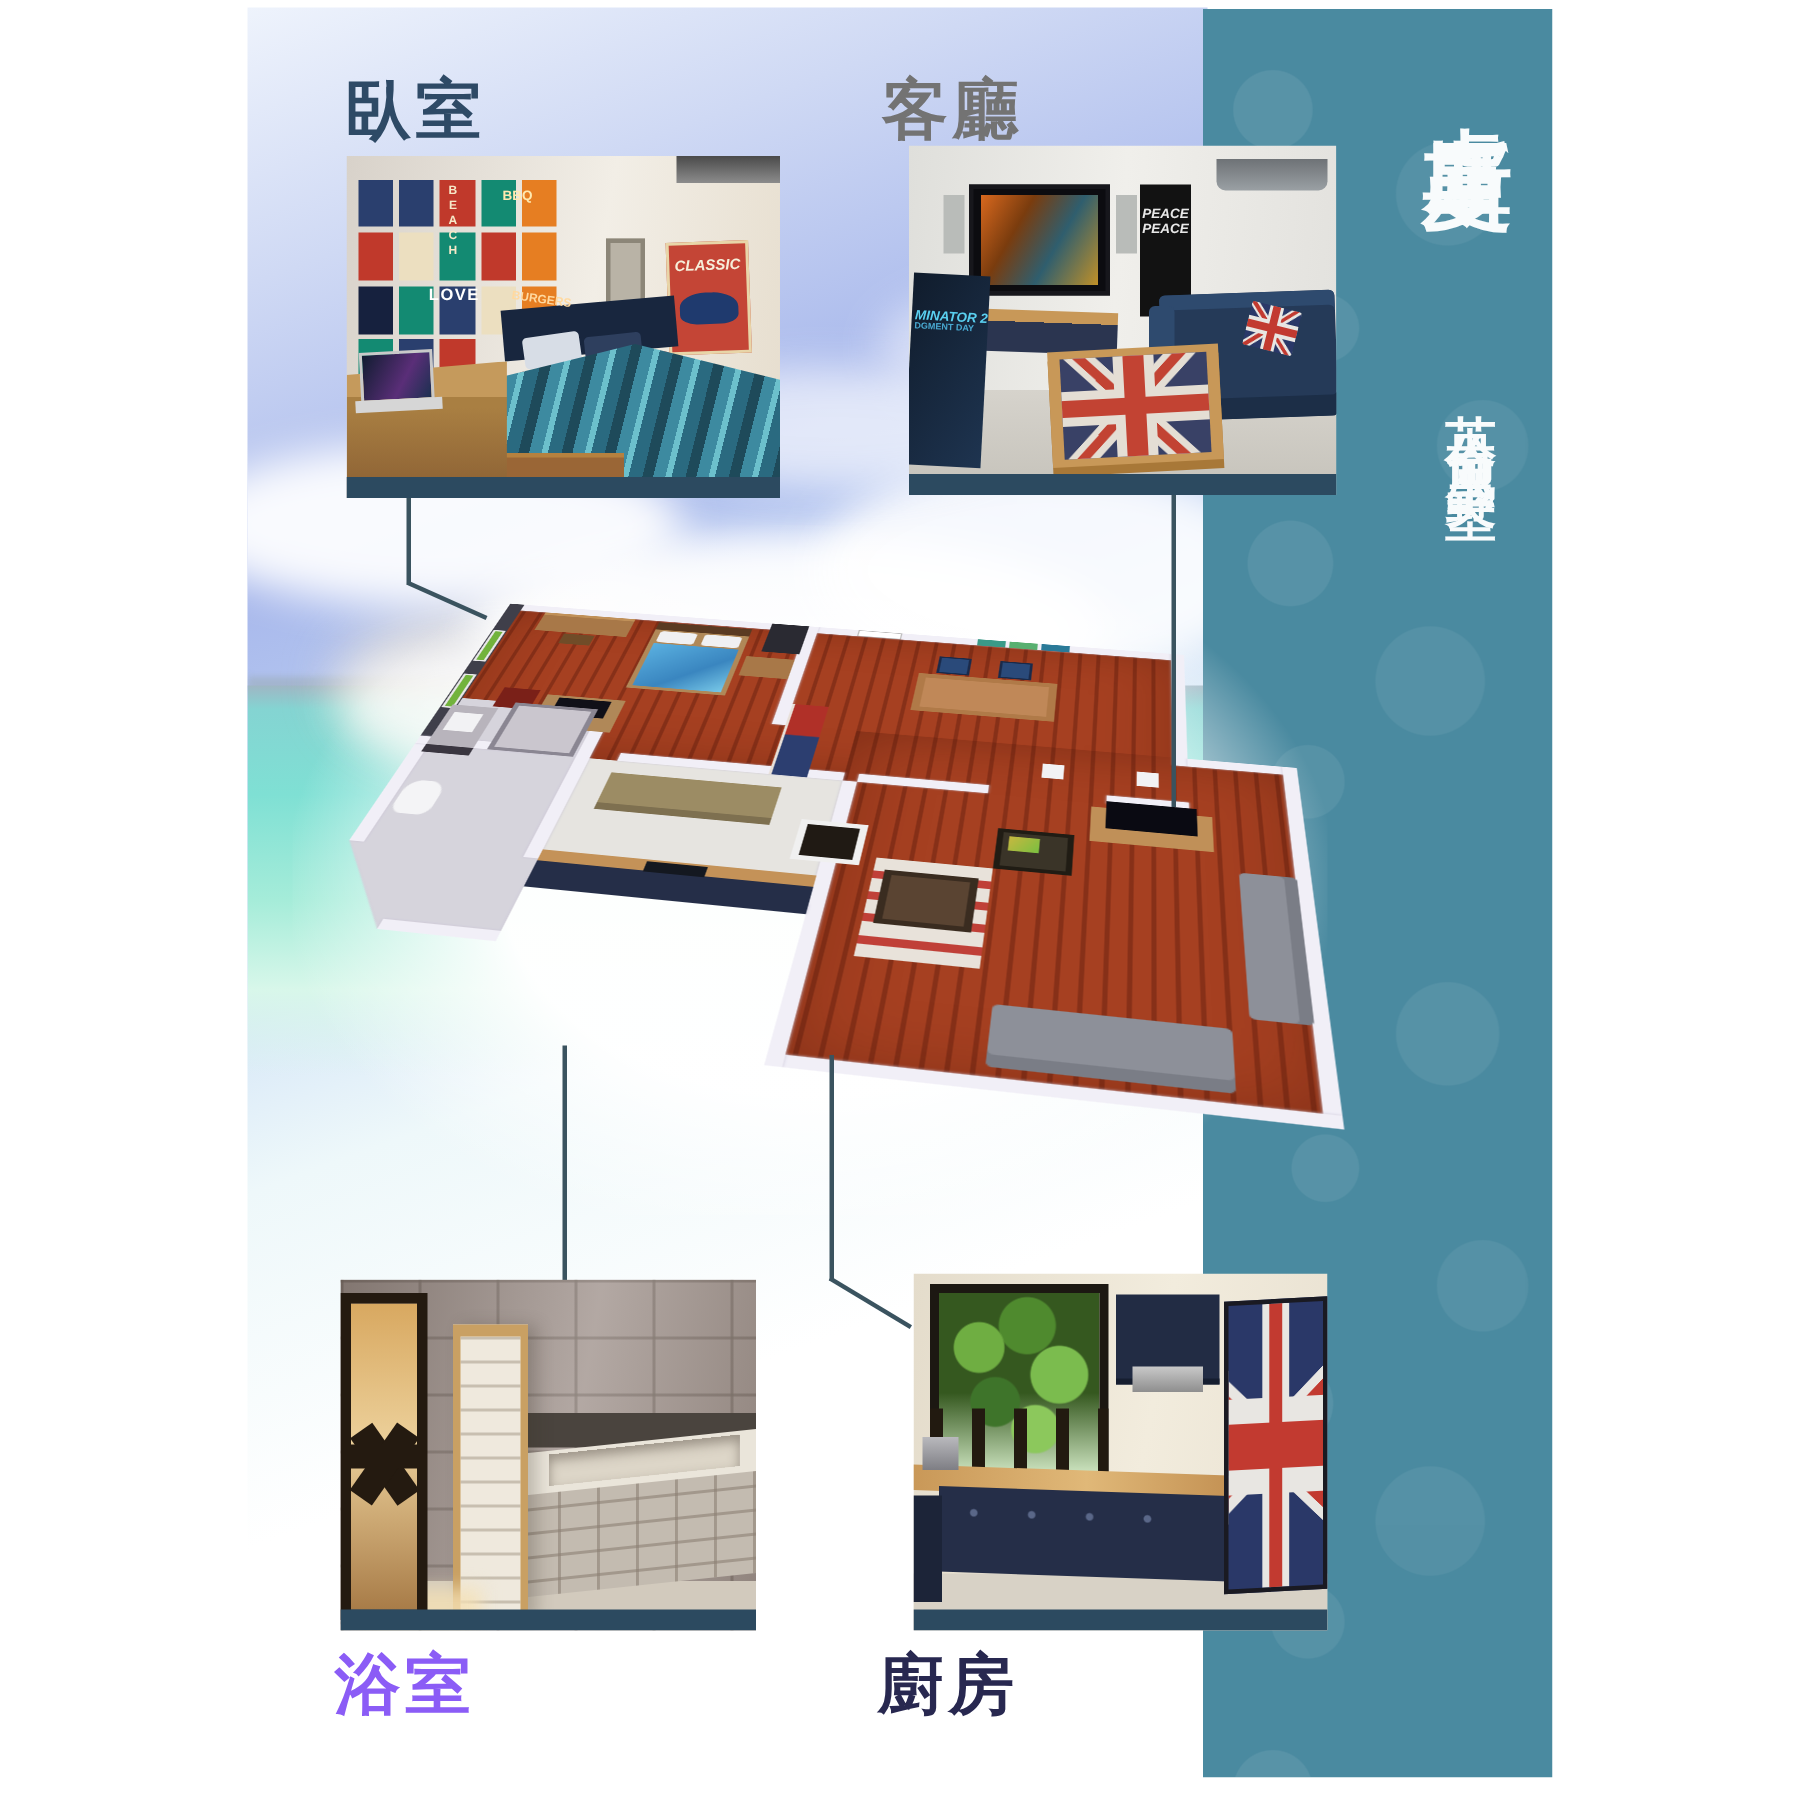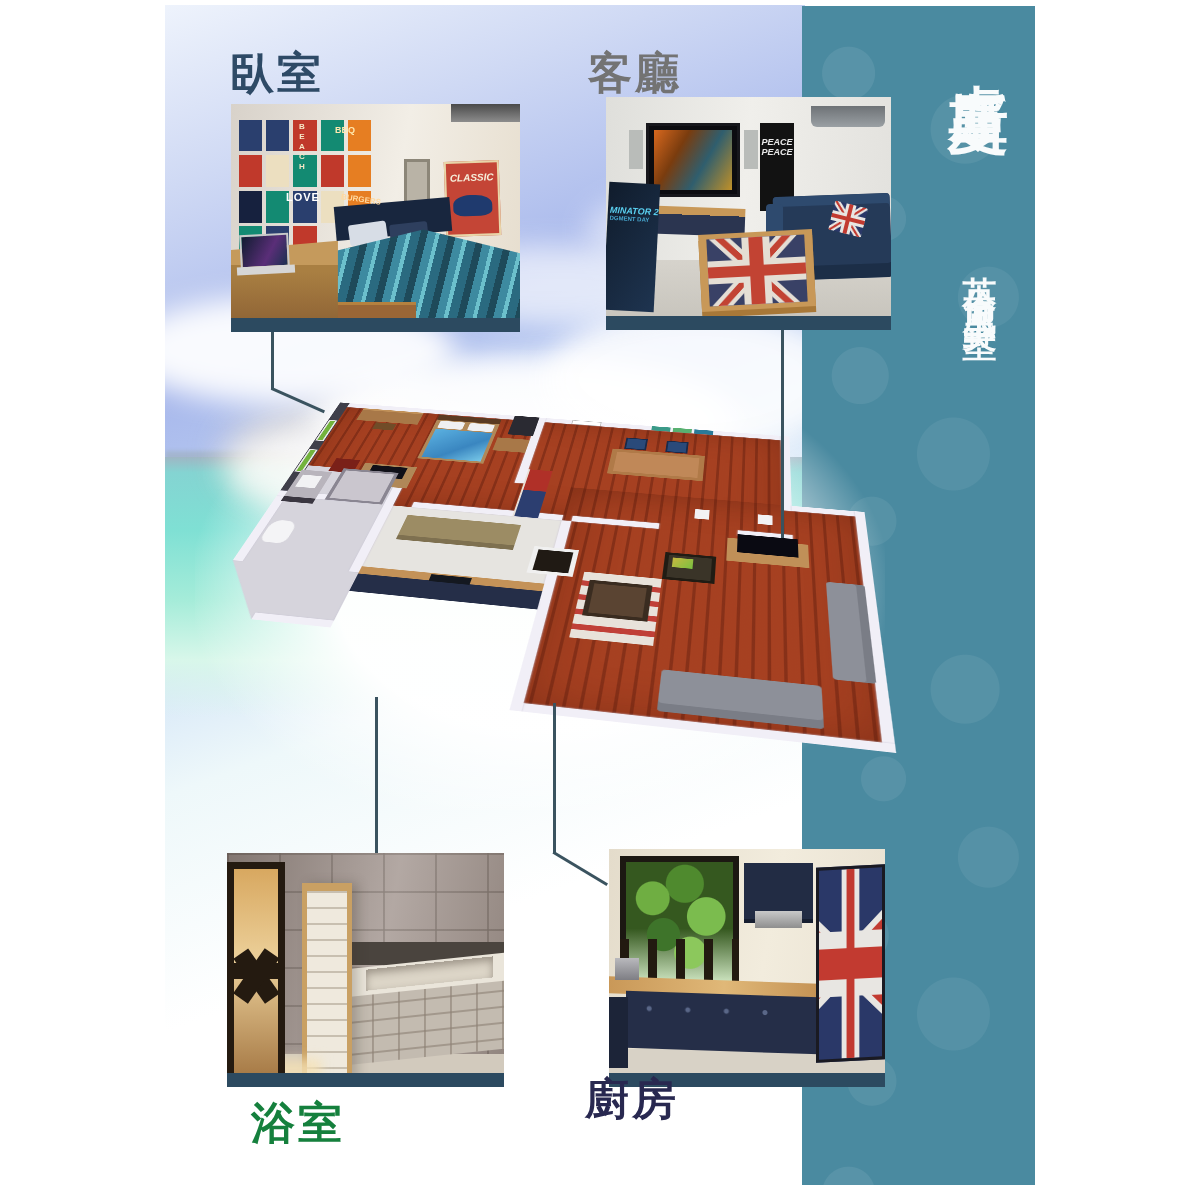--- a/index.html
+++ b/index.html
@@ -39,21 +39,21 @@
   .banner-title { position:absolute; left:146px; top:30px; writing-mode:vertical-rl; text-orientation:upright;
     font-family:"Liberation Serif", serif; font-size:60px; font-weight:700; letter-spacing:8px; line-height:1; }
   .banner-subtitle { position:absolute; left:160px; top:243px; writing-mode:vertical-rl; text-orientation:upright;
     font-family:"Liberation Serif", serif; font-size:34px; font-weight:700; letter-spacing:13px; line-height:1; }
 
   
   .room-label { position:absolute; font-size:44px; font-weight:700; letter-spacing:3px; z-index:8; }
   .lbl-bedroom { left:230px; top:44px; }
   .lbl-living  { left:588px; top:44px; }
   .lbl-bath    { left:223px; top:1094px; }
-  .lbl-kitchen { left:585px; top:1070px; }
+  .lbl-kitchen { left:585px; top:1094px; }
 
   
   .line { position:absolute; background:#3a535f; z-index:5; }
   .ln-bed-v { left:271px; top:331px; width:3px; height:58px; }
   .ln-bed-d { left:272px; top:387px; width:58px; height:3px; transform-origin:0 0; transform:rotate(24deg); }
   .ln-liv-v { left:781px; top:329px; width:3px; height:209px; }
   .ln-bath-v{ left:375px; top:697px; width:3px; height:158px; }
   .ln-kit-v { left:553px; top:703px; width:3px; height:151px; }
   .ln-kit-d { left:554px; top:851px; width:63px; height:3px; transform-origin:0 0; transform:rotate(31deg); }
 
@@ -402,16 +402,16 @@
     <div class="kt-counter-top"></div>
     <div class="kt-counter-base"></div>
     <div class="kt-side"></div>
     <div class="kt-toaster"></div>
     <div class="kt-fridge uj"></div>
     <div class="pbar"></div>
   </div>
 
   <div class="room-label lbl-bedroom" style="color:#2e4a66;">臥室</div>
   <div class="room-label lbl-living" style="color:#737373;font-family:Liberation Serif, serif;">客廳</div>
-  <div class="room-label lbl-bath" style="color:#15803d;margin-left:28px;">浴室</div>
+  <div class="room-label lbl-bath" style="color:#8b5cf6;">浴室</div>
   <div class="room-label lbl-kitchen" style="color:#282850;">廚房</div>
 
 </div>
 
 </body></html>

